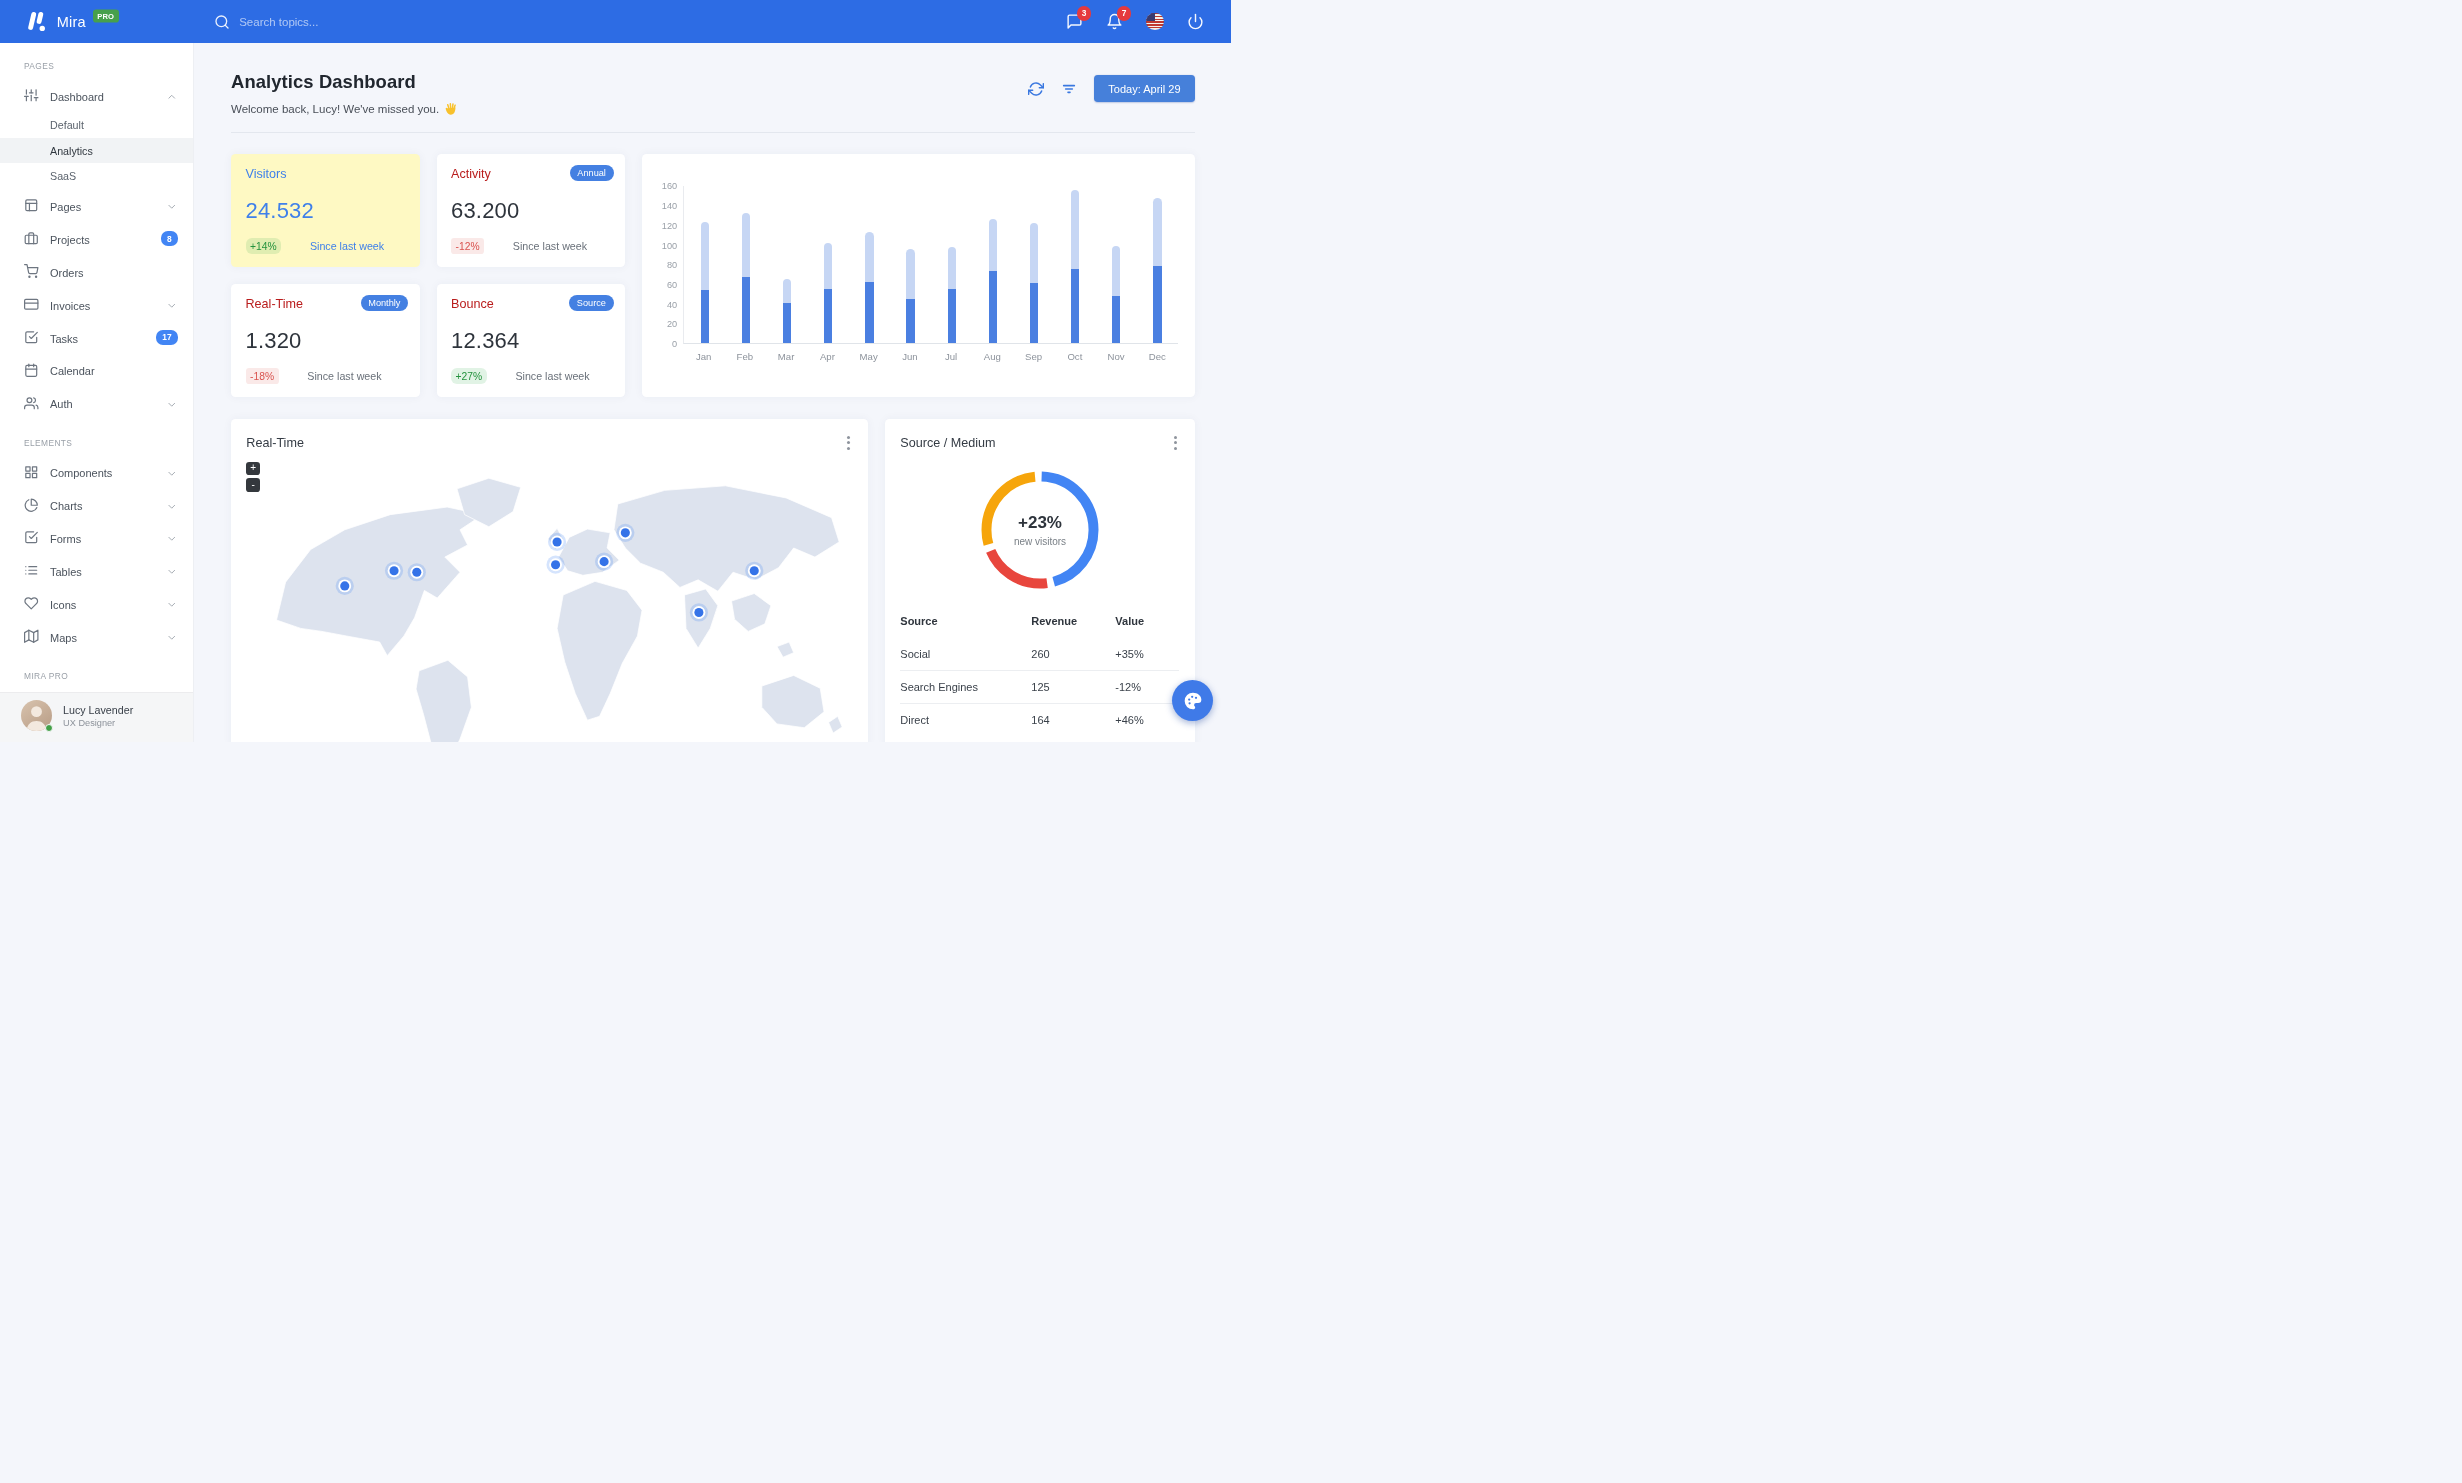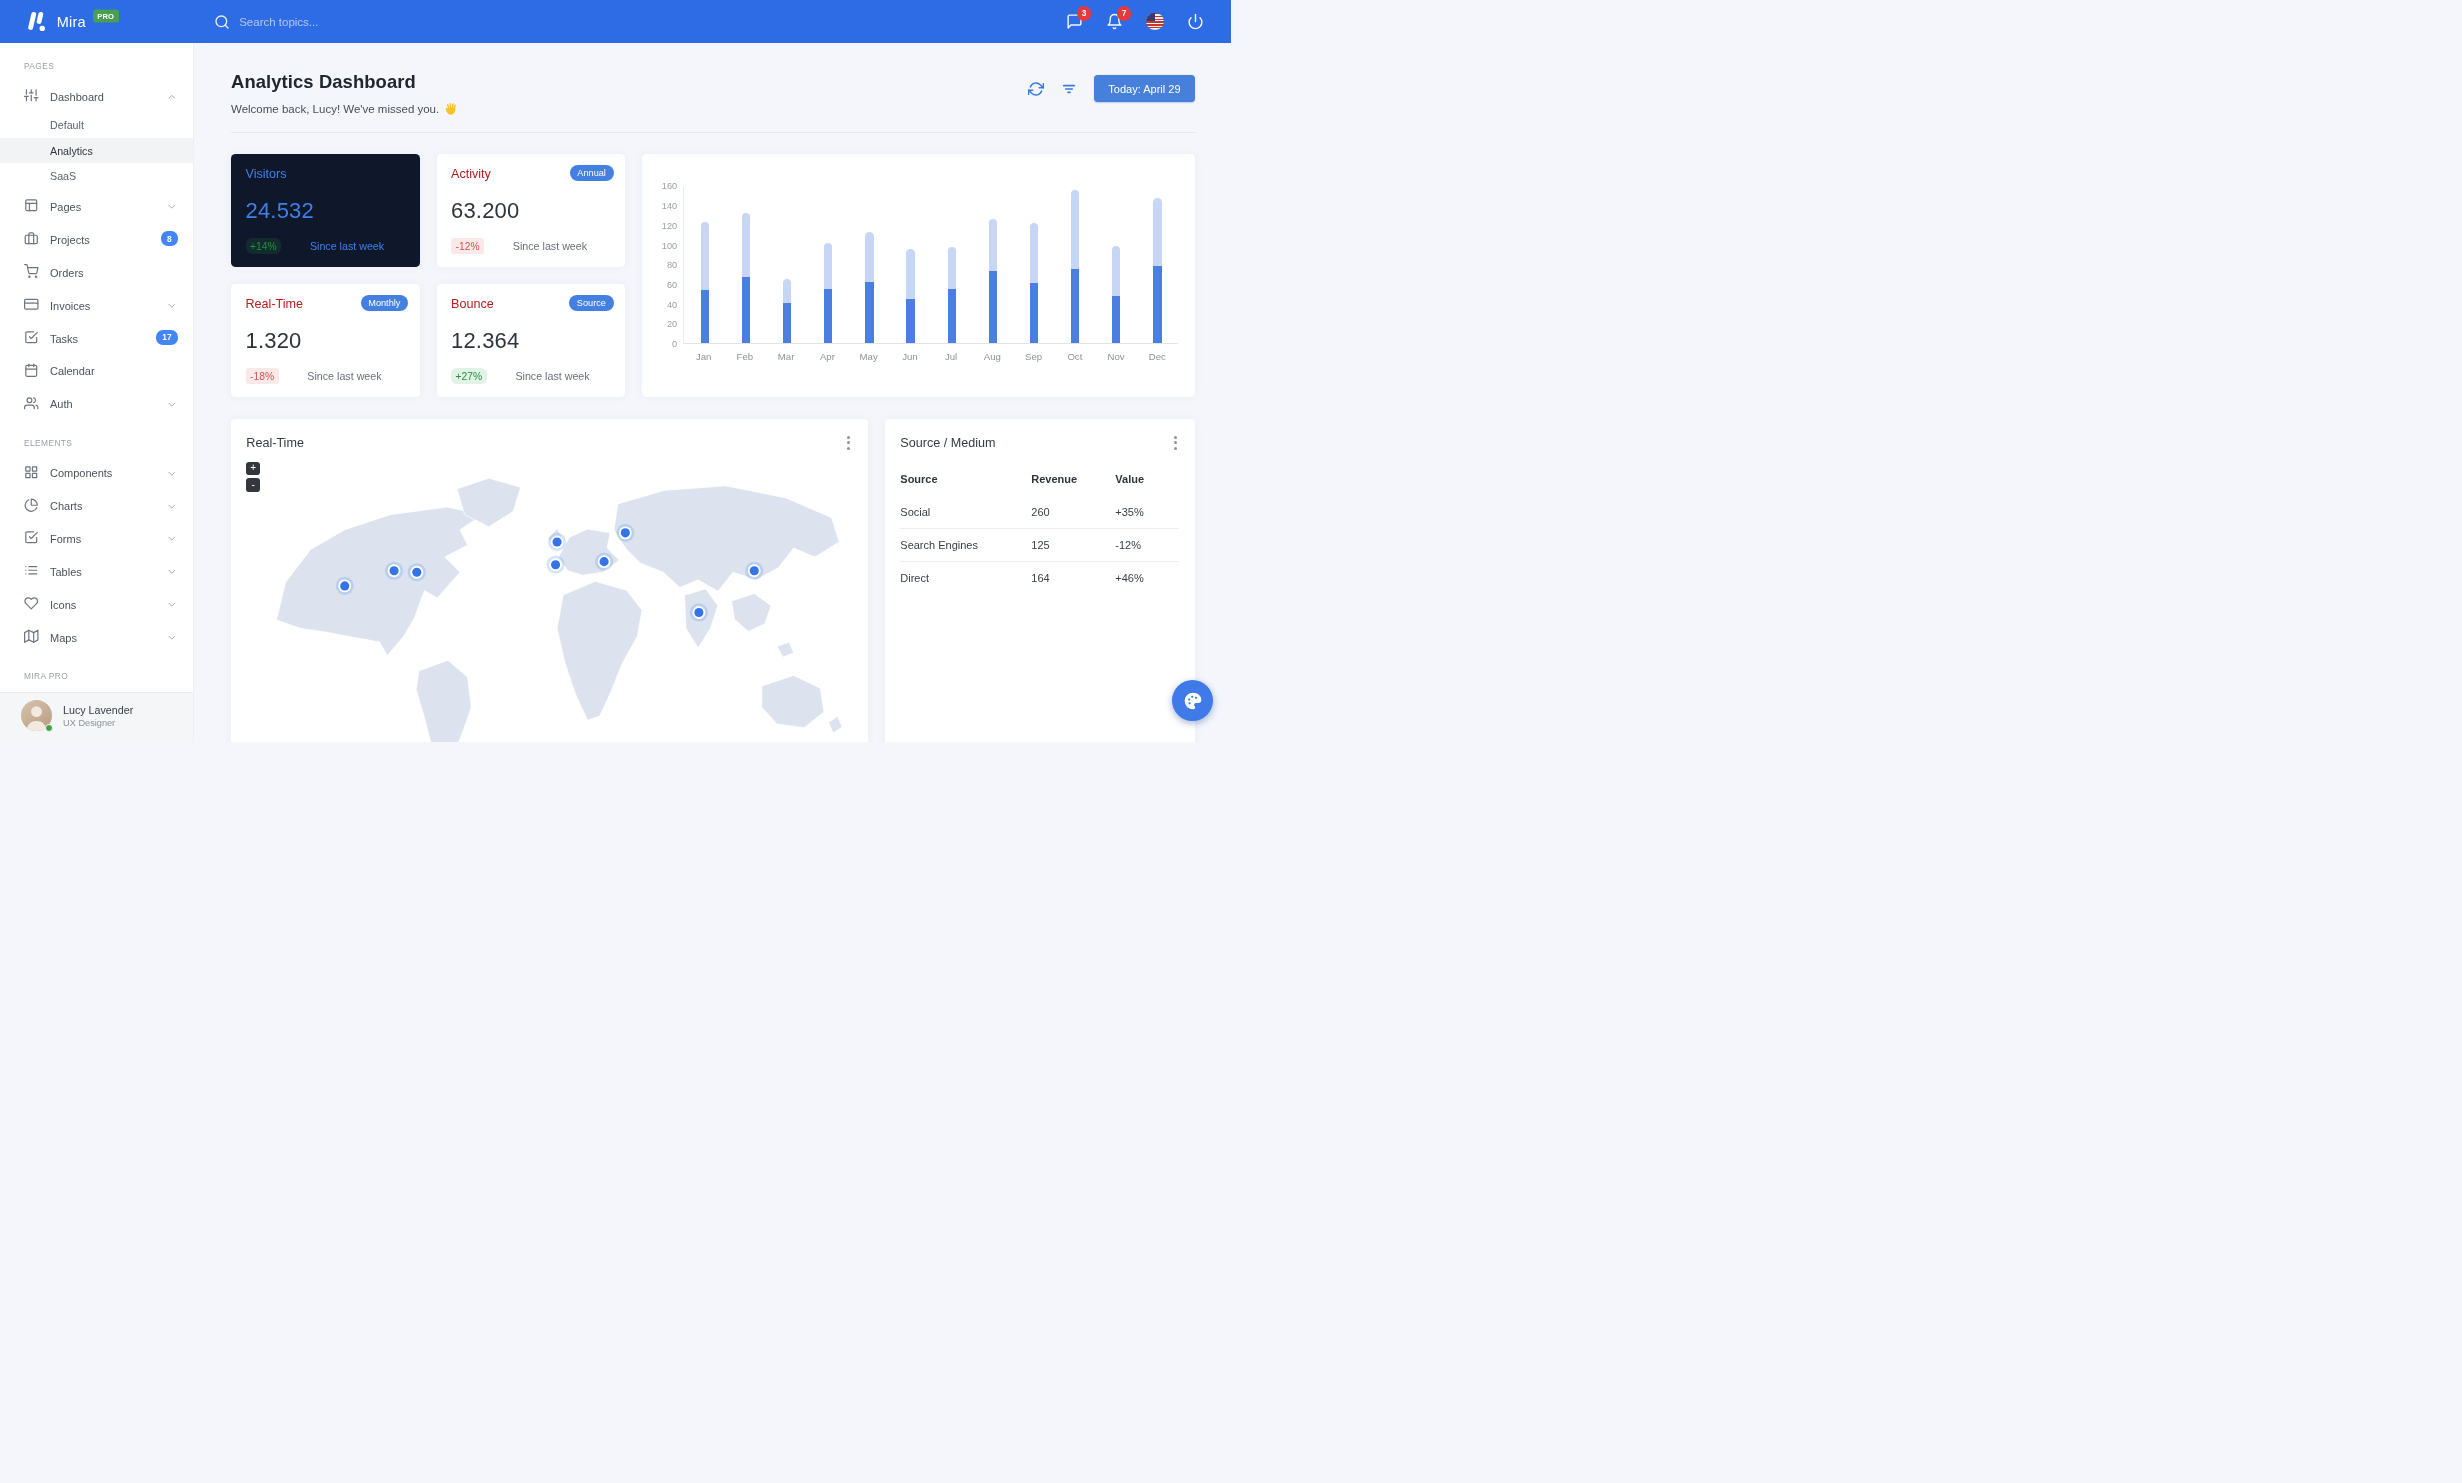--- a/index.html
+++ b/index.html
@@ -49,21 +49,21 @@
   .head-actions { display:flex; align-items:center; gap:17px; margin-top:4.6px; }
   .head-icon { display:flex; cursor:pointer; }
   .head-icon svg { stroke:#3a78e0; }
   .today-btn { background:#4680da; color:#fff; border:none; font-family:inherit; font-size:11px; padding:7.6px 14.5px; border-radius:3.8px; cursor:pointer; box-shadow:0 0.8px 1.5px rgba(30,70,160,.25); }
   .rule { border:none; border-top:0.8px solid #e3e7ee; margin-top:17px; }
 
   .grid-top { margin-top:20.6px; display:grid; grid-template-columns:394px 1fr; gap:17px; }
   .stats { display:grid; grid-template-columns:1fr 1fr; grid-auto-rows:113px; gap:17px; }
   .card { background:#fff; border-radius:4.6px; box-shadow:0 0 9.2px rgba(40,60,100,.05); position:relative; }
   .stat-card { padding:13px 14.5px; display:flex; flex-direction:column; }
-  .stat-card.highlight { background:#0f172a; }
+  .stat-card.highlight { background:#fef9c3; }
   .stat-title { font-size:12.6px; font-weight:500; color:#b91c1c; }
   .highlight .stat-title, .highlight .stat-value, .highlight .stat-note { color:#3f80ea; }
   .stat-tag { position:absolute; top:10.7px; right:11.5px; background:#4480e2; color:#fff; font-size:9.2px; padding:3.1px 7.6px; border-radius:9.2px; }
   .stat-value { font-size:22px; font-weight:500; color:#2e343c; margin-top:17px; letter-spacing:0.2px; }
   .stat-foot { margin-top:auto; display:flex; align-items:center; gap:7.6px; font-size:10.7px; }
   .stat-note { color:#6a717a;margin-left:21px; }
   .delta { font-size:10.3px; font-weight:500; padding:2.3px 4.6px; border-radius:3.1px; }
   .delta.up { color:#23923d; background:rgba(40,167,69,.14);border-radius:6px; }
   .delta.down { color:#d9534f; background:rgba(217,83,79,.13); }
 
@@ -647,20 +647,31 @@
 
     <section class="card source-card">
       <div class="card-head">
         <h2 class="card-title">Source / Medium</h2>
         <span class="kebab">
             <i></i>
             <i></i>
             <i></i>
           </span>
       </div>
+      <div class="donut-wrap">
+        <svg id="donut" width="130" height="130" viewBox="0 0 170 170">
+            <circle cx="85" cy="85" r="70" fill="none" stroke="#4285f4" stroke-width="13" pathLength="100" stroke-dasharray="45.35883424408014 54.64116575591986" stroke-dashoffset="-0.5" transform="rotate(-90 85 85)"></circle>
+            <circle cx="85" cy="85" r="70" fill="none" stroke="#e8463d" stroke-width="13" pathLength="100" stroke-dasharray="20.768670309653917 79.23132969034609" stroke-dashoffset="-47.85883424408014" transform="rotate(-90 85 85)"></circle>
+            <circle cx="85" cy="85" r="70" fill="none" stroke="#f6a50b" stroke-width="13" pathLength="100" stroke-dasharray="27.87249544626594 72.12750455373406" stroke-dashoffset="-70.62750455373406" transform="rotate(-90 85 85)"></circle>
+          </svg>
+        <div class="donut-center">
+          <div class="donut-big">+23%</div>
+          <div class="donut-sub">new visitors</div>
+        </div>
+      </div>
       <table class="sm-table">
         <thead>
           <tr>
             <th>Source</th>
             <th class="num col-rev">Revenue</th>
             <th class="num col-val">Value</th>
           </tr>
         </thead>
         <tbody id="source-rows">
             <tr>

